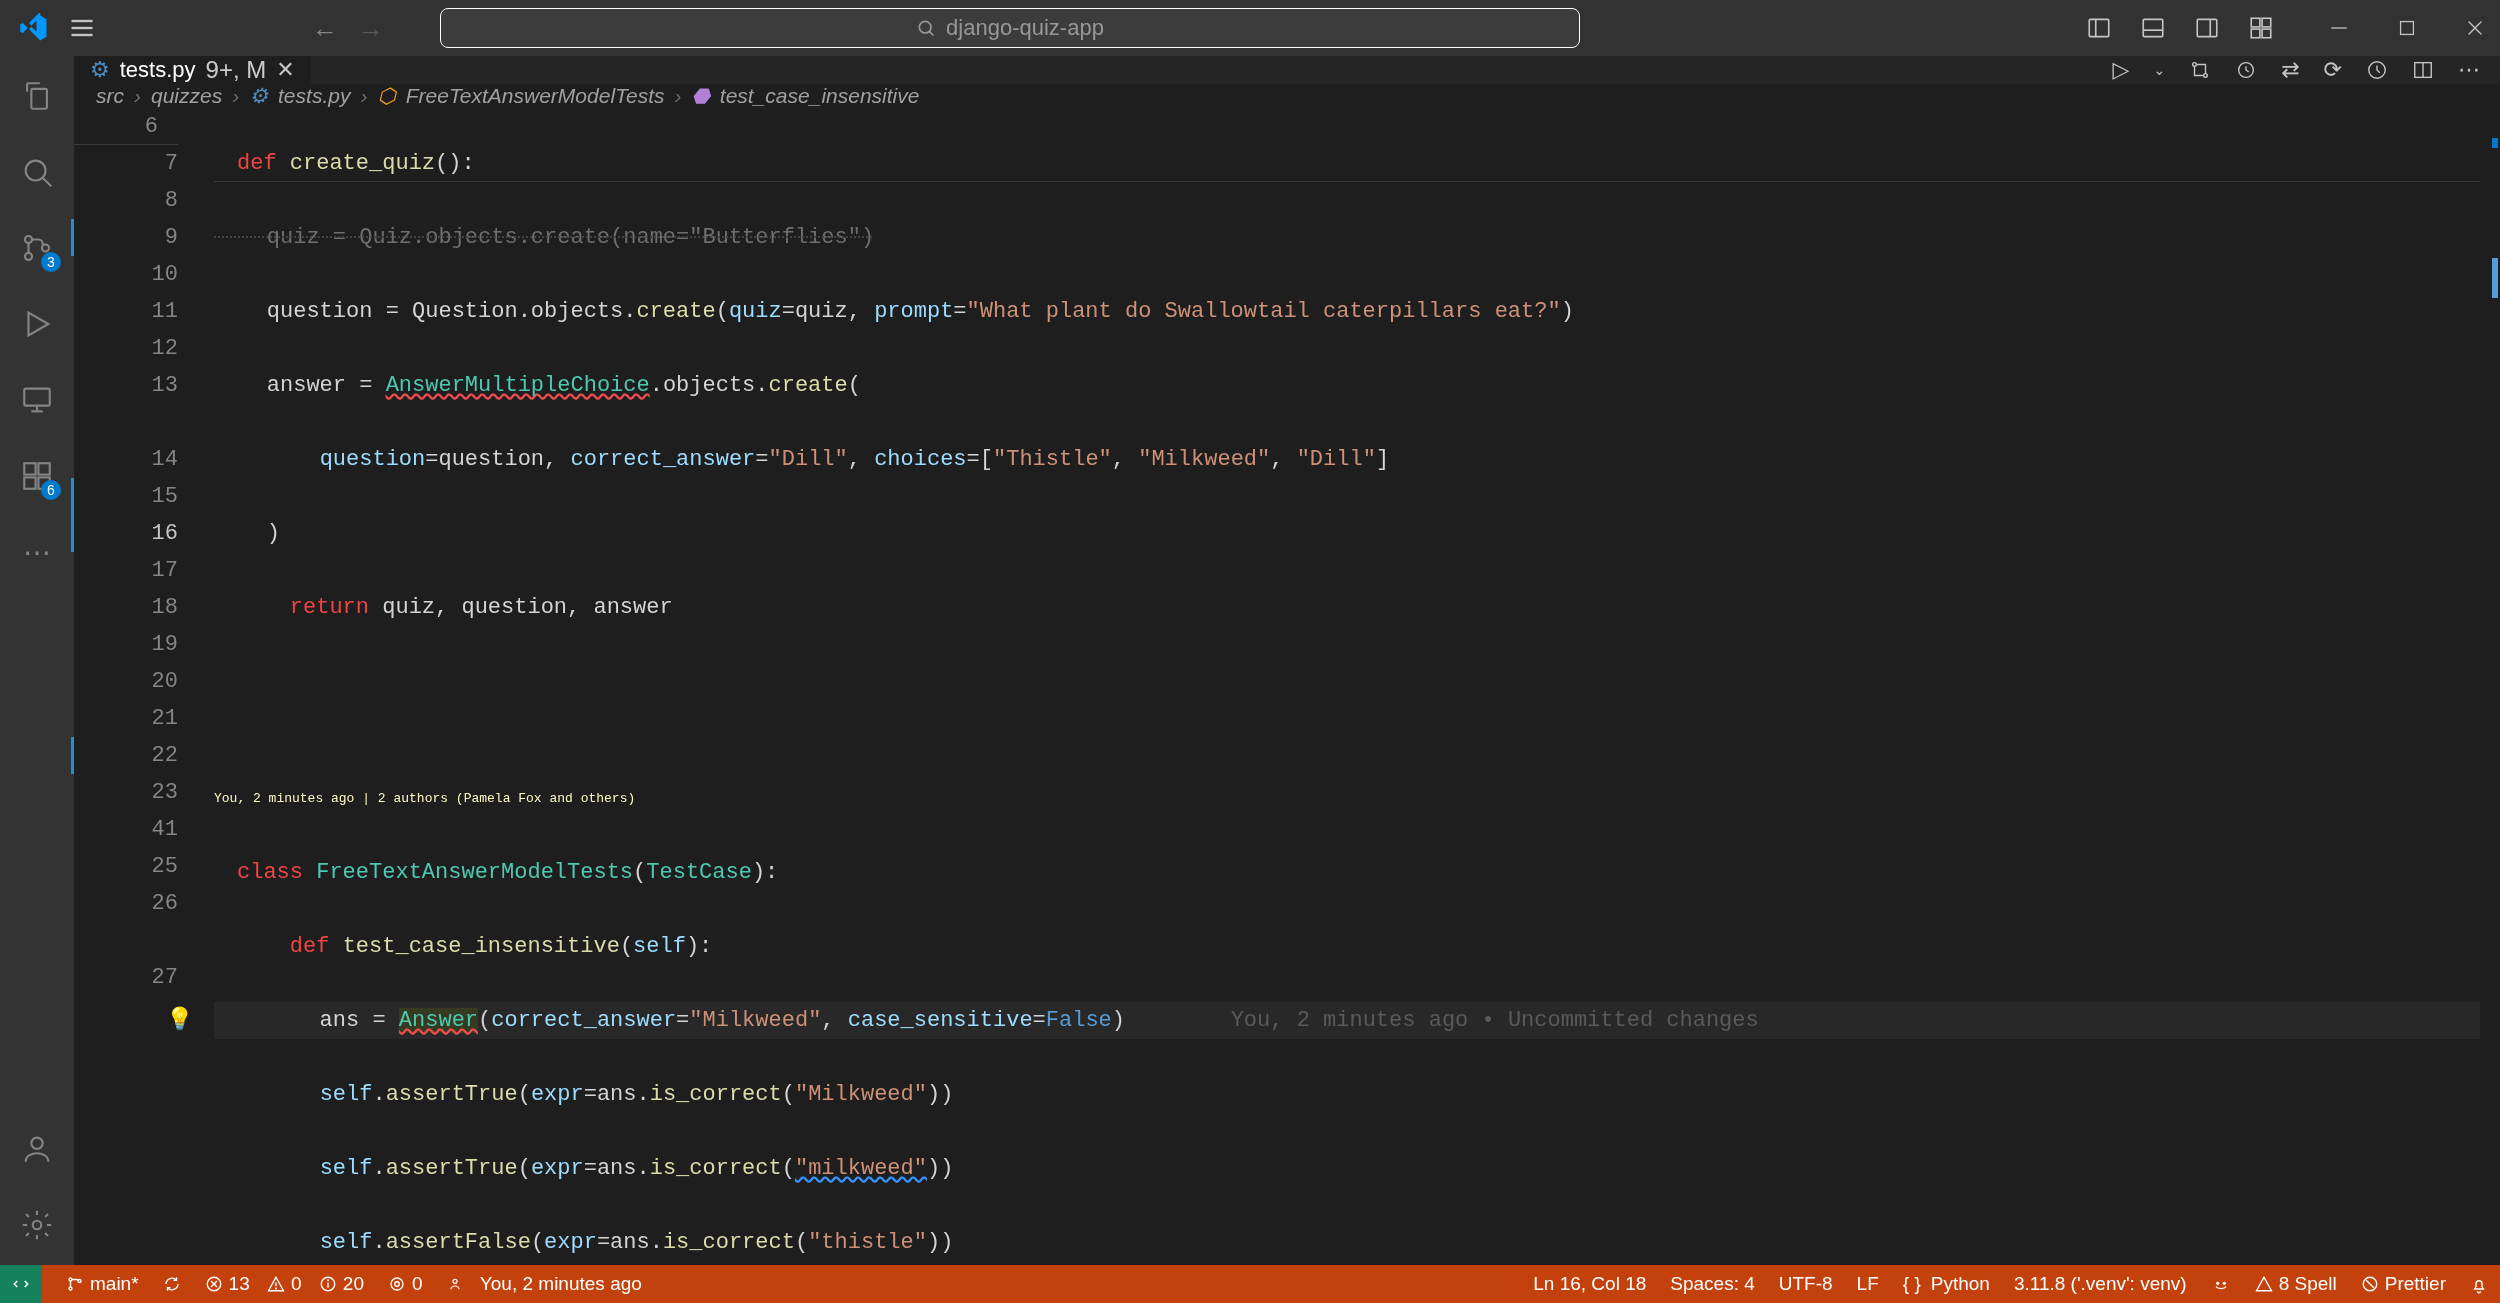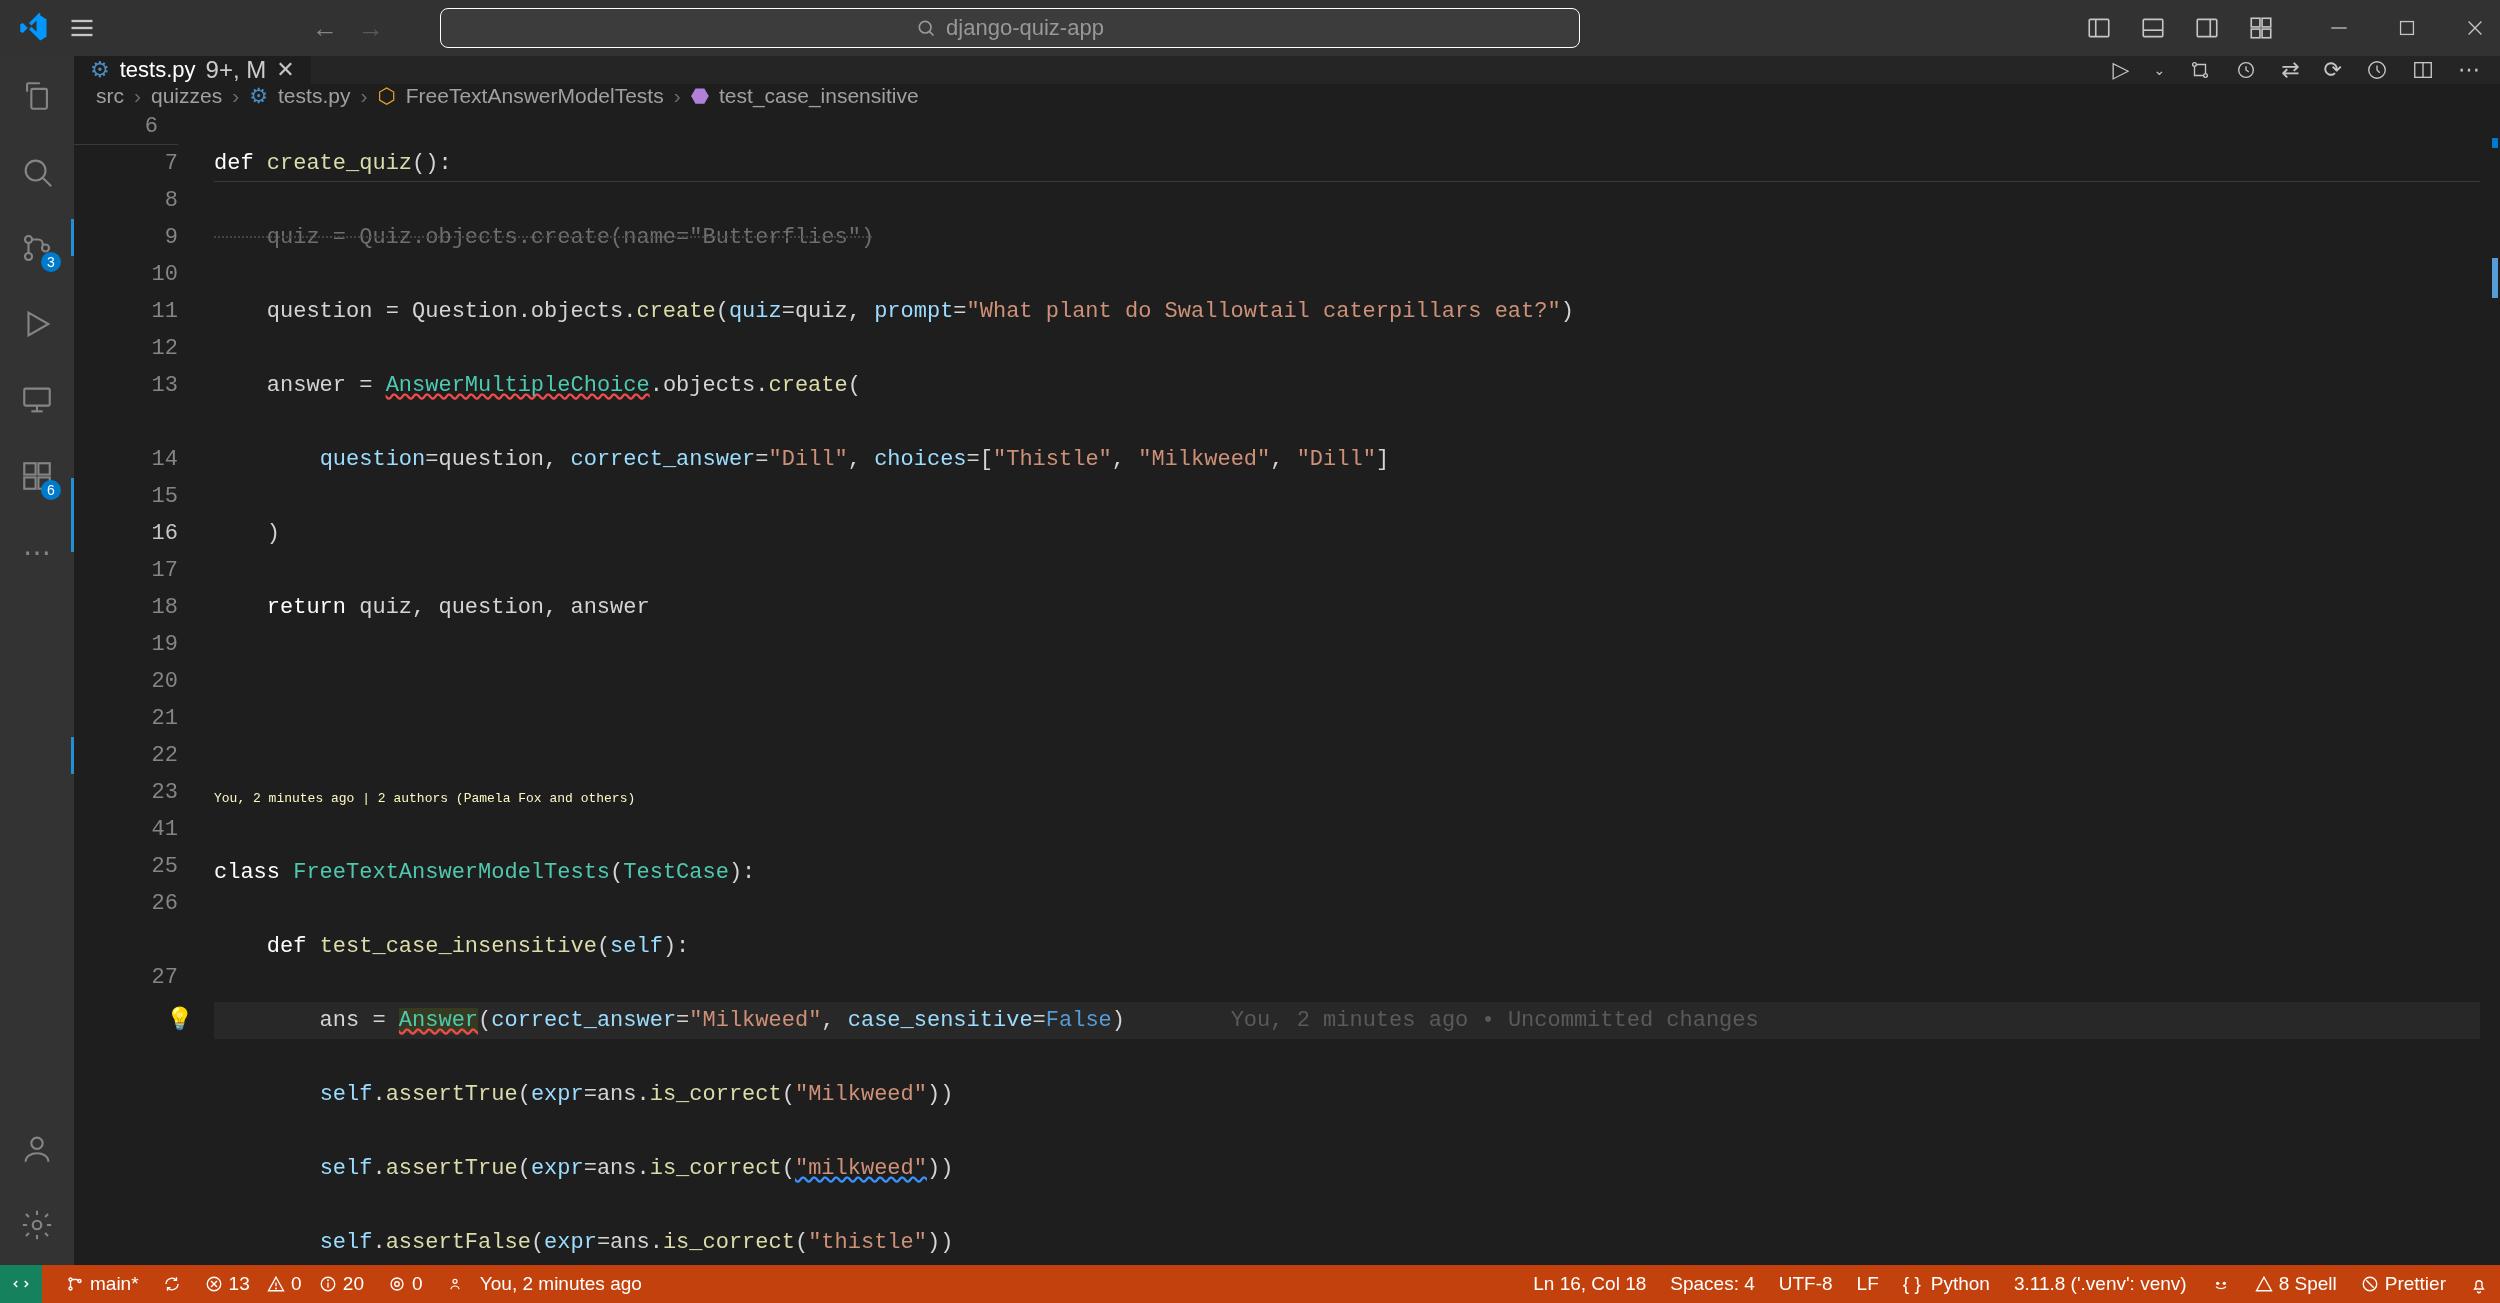--- a/index.html
+++ b/index.html
@@ -65,33 +65,33 @@
   align-items: center;
   padding: 0 16px;
   gap: 10px;
   color: #ffffff;
   border-right: 1px solid #252526;
 }
 .tab .modified { color: #cccccc; font-size: 24px; }
 .tab .close { color: #c5c5c5; font-size: 22px; }
 .tab-actions { margin-left: auto; display: flex; align-items: center; gap: 24px; padding-right: 20px; color: #c5c5c5; }
 
-.breadcrumbs { height: 44px; display: flex; align-items: center; padding: 0 22px; gap: 10px; color: #a0a0a0; font-size: 21px; }
+.breadcrumbs { height: 44px; display: flex; align-items: center; padding: 0 22px; gap: 10px; color: #a0a0a0; font-size: 21px; font-style: italic; }
 .breadcrumbs .sep { color: #6e6e6e; }
 
 .code-area { flex: 1; display: flex; font-family: 'Consolas', 'Courier New', monospace; font-size: 22px; line-height: 37px; position: relative; }
 .gutter { width: 140px; text-align: right; color: #858585; padding-right: 36px; user-select: none; }
 .gutter .ln { height: 37px; }
 .code { flex: 1; white-space: pre; color: #d4d4d4; position: relative; }
 .code .line { height: 37px; }
 .code .line.current { background: #282828; }
 .sticky { background: #1e1e1e; border-bottom: 1px solid #3a3a3a; padding-right: 20px; }
 
 
-.kw { color: #ffffff; }
+.kw { color: #ef4444; margin-left: 23px; }
 .fn { color: #dcdcaa; }
 .cls { color: #4ec9b0; }
 .param { color: #9cdcfe; }
 .str { color: #ce9178; }
 .const { color: #569cd6; }
 .self { color: #9cdcfe; }
 .muted { color: #6e6e6e; }
 .codelens { color: #fef9c3; font-size: 13px; margin-top: 43px; }
 .inline-blame { color: #5a5a5a; }
 

